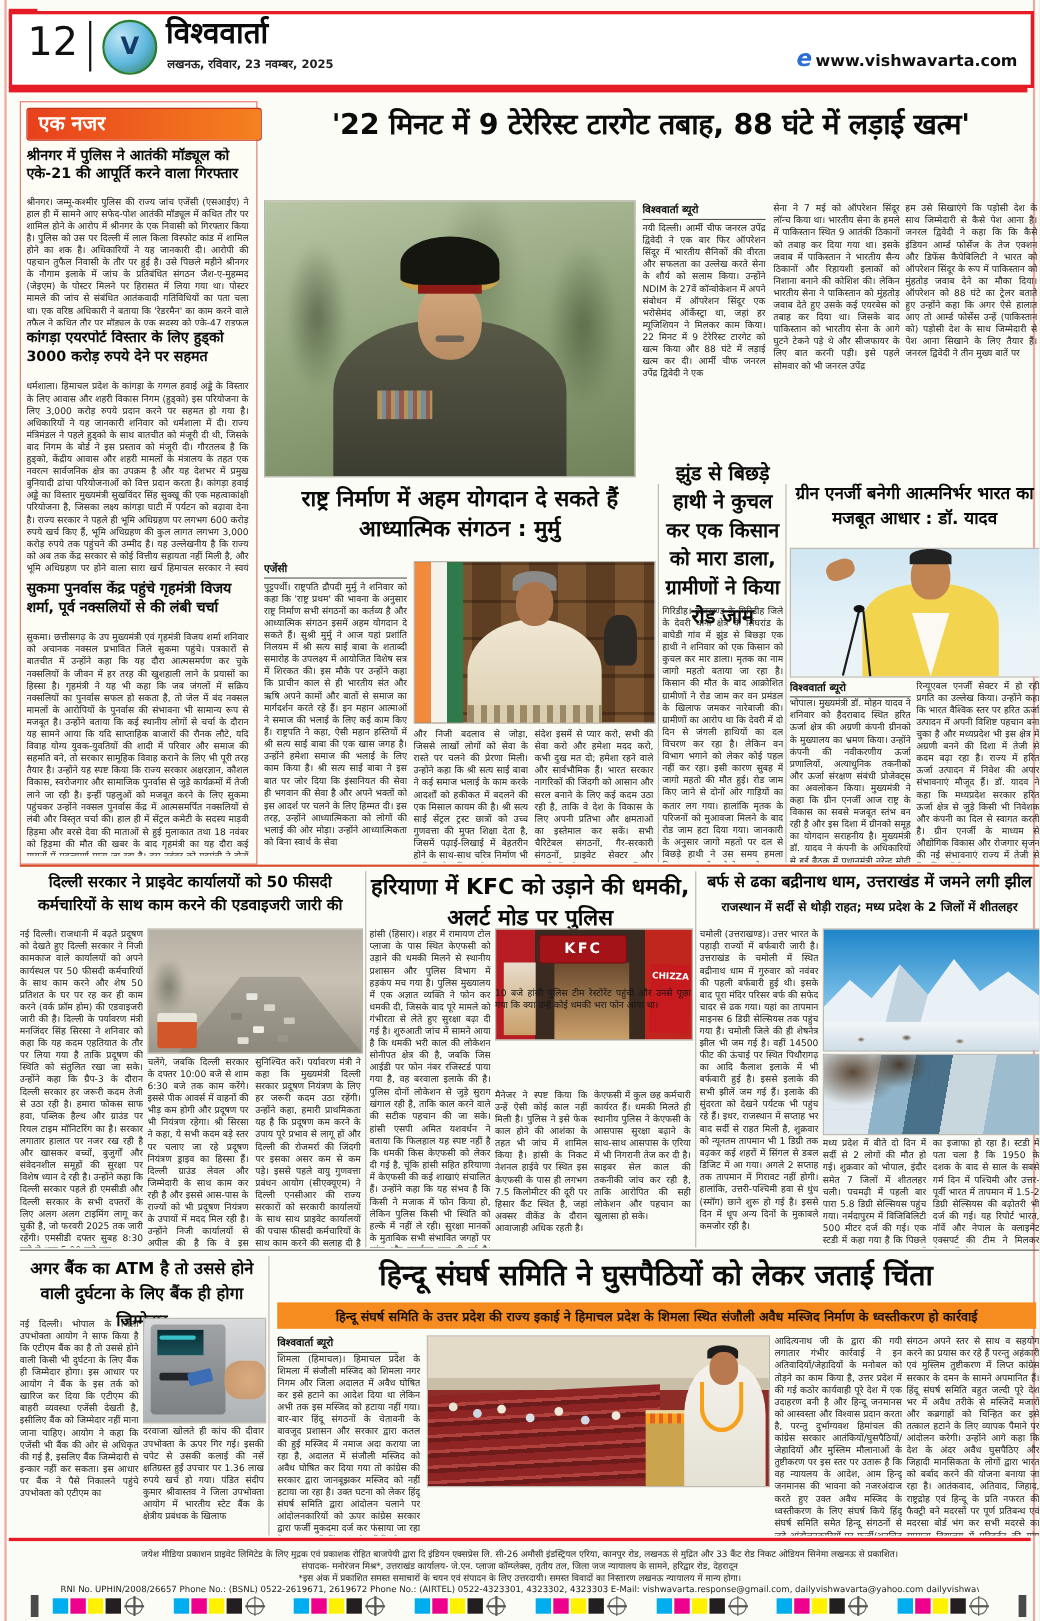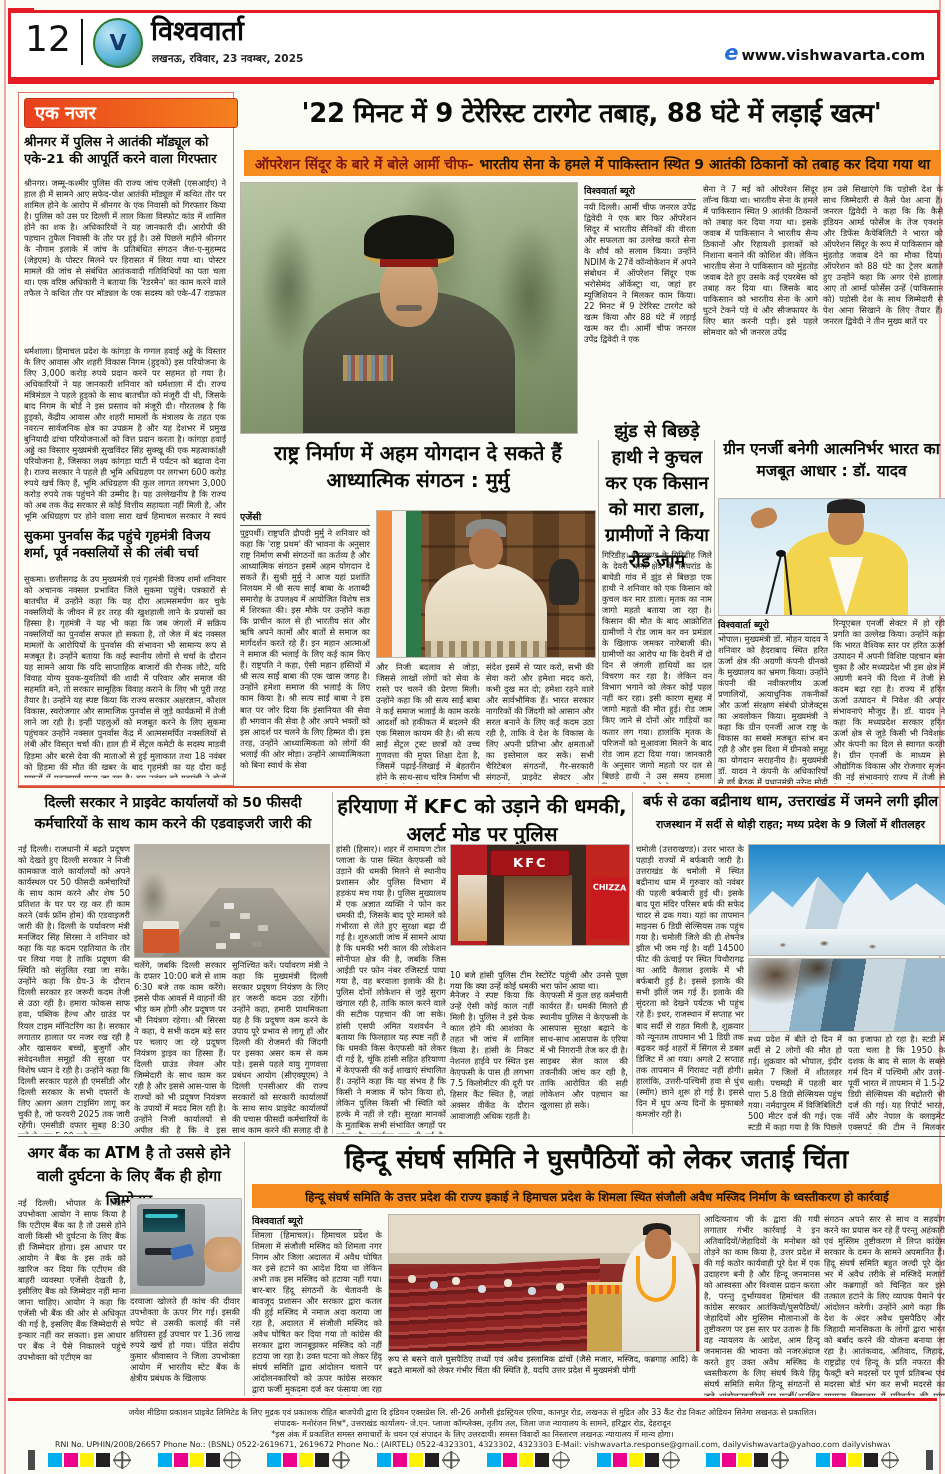--- a/index.html
+++ b/index.html
@@ -134,29 +134,26 @@
     <div class="abs masthead" style="left:140px;top:4px">विश्ववार्ता</div>
     <div class="abs dateline" style="left:141px;top:38px">लखनऊ,  रविवार, 23 नवम्बर, 2025</div>
     <div class="abs website" style="right:12px;top:28px"><span class="eicon">e</span><span>www.vishwavarta.com</span></div>
   </div>
   <div class="redbar" style="left:8px;top:79px;width:926px;height:5px"></div>
 
   <div class="eknframe" style="left:18px;top:92px;width:214px;height:692px"></div>
   <div class="ekntitle" style="left:24px;top:98px;width:202px;height:28px">एक नजर</div>
   <div class="abs eknhead" style="left:24px;top:134px;width:202px;height:40px">श्रीनगर में पुलिस ने आतंकी मॉड्यूल को एके-21 की आपूर्ति करने वाला गिरफ्तार</div>
   <div class="abs body-txt" style="left:24px;top:178px;width:202px;height:118px">श्रीनगर। जम्मू-कश्मीर पुलिस की राज्य जांच एजेंसी (एसआईए) ने हाल ही में सामने आए सफेद-पोश आतंकी मॉड्यूल में कथित तौर पर शामिल होने के आरोप में श्रीनगर के एक निवासी को गिरफ्तार किया है। पुलिस को उस पर दिल्ली में लाल किला विस्फोट कांड में शामिल होने का शक है। अधिकारियों ने यह जानकारी दी। आरोपी की पहचान तुफैल निवासी के तौर पर हुई है। उसे पिछले महीने श्रीनगर के नौगाम इलाके में जांच के प्रतिबंधित संगठन जैश-ए-मुहम्मद (जेइएम) के पोस्टर मिलने पर हिरासत में लिया गया था। पोस्टर मामले की जांच से संबंधित आतंकवादी गतिविधियों का पता चला था। एक वरिष्ठ अधिकारी ने बताया कि 'रेडरमैन' का काम करने वाले तुफैल ने कथित तौर पर मॉड्यूल के एक सदस्य को एके-47 राइफल दी थी। अधिकारी ने बताया कि आरोपी से पूछताछ की जा रही है तथा और जानकारी सामने आने की उम्मीद है।</div>
+  <div class="abs eknhead" style="left:24px;top:300px;width:202px;height:42px">कांगड़ा एयरपोर्ट विस्तार के लिए हुड्को 3000 करोड़ रुपये देने पर सहमत</div>
   <div class="abs body-txt" style="left:24px;top:346px;width:202px;height:176px">धर्मशाला। हिमाचल प्रदेश के कांगड़ा के गग्गल हवाई अड्डे के विस्तार के लिए आवास और शहरी विकास निगम (हुड्को) इस परियोजना के लिए 3,000 करोड़ रुपये प्रदान करने पर सहमत हो गया है। अधिकारियों ने यह जानकारी शनिवार को धर्मशाला में दी। राज्य मंत्रिमंडल ने पहले हुड्को के साथ बातचीत को मंजूरी दी थी, जिसके बाद निगम के बोर्ड ने इस प्रस्ताव को मंजूरी दी। गौरतलब है कि हुड्को, केंद्रीय आवास और शहरी मामलों के मंत्रालय के तहत एक नवरत्न सार्वजनिक क्षेत्र का उपक्रम है और यह देशभर में प्रमुख बुनियादी ढांचा परियोजनाओं को वित्त प्रदान करता है। कांगड़ा हवाई अड्डे का विस्तार मुख्यमंत्री सुखविंदर सिंह सुक्खू की एक महत्वाकांक्षी परियोजना है, जिसका लक्ष्य कांगड़ा घाटी में पर्यटन को बढ़ावा देना है। राज्य सरकार ने पहले ही भूमि अधिग्रहण पर लगभग 600 करोड़ रुपये खर्च किए हैं, भूमि अधिग्रहण की कुल लागत लगभग 3,000 करोड़ रुपये तक पहुंचने की उम्मीद है। यह उल्लेखनीय है कि राज्य को अब तक केंद्र सरकार से कोई वित्तीय सहायता नहीं मिली है, और भूमि अधिग्रहण पर होने वाला सारा खर्च हिमाचल सरकार ने स्वयं वहन किया है। विस्तृत परियोजना रिपोर्ट के मसौदे में हवाई अड्डे के विस्तार की कुल लागत 6,300 करोड़ रुपये अनुमानित की गई है। भारतीय विमानपत्तन प्राधिकरण (एएआई) द्वारा अंतिम मंजूरी अभी दी जानी बाकी है। एएआई ने पहले कुछ आपत्तियां उठाई थीं, जिन्हें अब डीपीआर तैयार करने वाली एजेंसी और जिला प्रशासन द्वारा संबोधित कर दिया गया है।</div>
   <div class="abs eknhead" style="left:24px;top:528px;width:202px;height:42px">सुकमा पुनर्वास केंद्र पहुंचे गृहमंत्री विजय शर्मा, पूर्व नक्सलियों से की लंबी चर्चा</div>
   <div class="abs body-txt" style="left:24px;top:574px;width:202px;height:204px">सुकमा। छत्तीसगढ़ के उप मुख्यमंत्री एवं गृहमंत्री विजय शर्मा शनिवार को अचानक नक्सल प्रभावित जिले सुकमा पहुंचे। पत्रकारों से बातचीत में उन्होंने कहा कि यह दौरा आत्मसमर्पण कर चुके नक्सलियों के जीवन में हर तरह की खुशहाली लाने के प्रयासों का हिस्सा है। गृहमंत्री ने यह भी कहा कि जब जंगलों में सक्रिय नक्सलियों का पुनर्वास सफल हो सकता है, तो जेल में बंद नक्सल मामलों के आरोपियों के पुनर्वास की संभावना भी सामान्य रूप से मजबूत है। उन्होंने बताया कि कई स्थानीय लोगों से चर्चा के दौरान यह सामने आया कि यदि साप्ताहिक बाजारों की रौनक लौटे, यदि विवाह योग्य युवक-युवतियों की शादी में परिवार और समाज की सहमति बने, तो सरकार सामूहिक विवाह कराने के लिए भी पूरी तरह तैयार है। उन्होंने यह स्पष्ट किया कि राज्य सरकार अक्षरज्ञान, कौशल विकास, स्वरोजगार और सामाजिक पुनर्वास से जुड़े कार्यक्रमों में तेजी लाने जा रही है। इन्हीं पहलुओं को मजबूत करने के लिए सुकमा पहुंचकर उन्होंने नक्सल पुनर्वास केंद्र में आत्मसमर्पित नक्सलियों से लंबी और विस्तृत चर्चा की। हाल ही में सेंट्रल कमेटी के सदस्य माड़वी हिड़मा और बरसे देवा की माताओं से हुई मुलाकात तथा 18 नवंबर को हिड़मा की मौत की खबर के बाद गृहमंत्री का यह दौरा कई मायनों में महत्वपूर्ण माना जा रहा है। दस नवंबर को गृहमंत्री ने दोनों परिवारों से मुलाकात की थी और उसके बाद सुरक्षा एजेंसियों की गतिविधियां और भी तेज हो गई थीं। केंद्रीय गृहमंत्री द्वारा तय की गई समयसीमा के भीतर प्रदेश से नक्सलवाद खत्म करने की दिशा में सरकार लगातार सक्रिय है। इसी क्रम में गृहमंत्री विजय शर्मा का यह दौरा अचानक भले ही हो, परन्तु</div>
 
   <div class="abs hl" style="left:238px;top:94px;width:707px;height:50px;font-size:26px;white-space:nowrap;letter-spacing:-0.3px">'22 मिनट में 9 टेरेरिस्ट टारगेट तबाह, 88 घंटे में लड़ाई खत्म'</div>
-  <div class="kicker" style="left:244px;top:150px;width:697px;height:26px;font-size:14px">
-    <span class="kb">ऑपरेशन सिंदूर के बारे में बोले आर्मी चीफ-</span>
-    <span class="kr">भारतीय सेना के हमले में पाकिस्तान स्थित 9 आतंकी ठिकानों को तबाह कर दिया गया था</span>
-  </div>
   <div class="photo army" style="left:240px;top:182px;width:336px;height:250px">
     <i class="bg"></i>
     <i class="fig"></i>
     <i class="medals"></i>
     <i class="face"></i>
     <i class="stash"></i>
     <i class="cap"></i>
     <i class="band"></i>
   </div>
   <div class="abs byline" style="left:584px;top:184px;width:112px">विश्ववार्ता ब्यूरो</div>
@@ -214,27 +211,27 @@
   <div class="vrule" style="left:332px;top:792px;height:342px"></div>
 
   <div class="abs hl" style="left:336px;top:792px;width:292px;height:46px;font-size:20px;line-height:1.4">हरियाणा में KFC को उड़ाने की धमकी, अलर्ट मोड पर पुलिस</div>
   <div class="abs body-txt" style="left:336px;top:844px;width:110px;height:290px">हांसी (हिसार)। शहर में रामायण टोल प्लाजा के पास स्थित केएफसी को उड़ाने की धमकी मिलने से स्थानीय प्रशासन और पुलिस विभाग में हड़कंप मच गया है। पुलिस मुख्यालय में एक अज्ञात व्यक्ति ने फोन कर धमकी दी, जिसके बाद पूरे मामले को गंभीरता से लेते हुए सुरक्षा बढ़ा दी गई है। शुरुआती जांच में सामने आया है कि धमकी भरी काल की लोकेशन सोनीपत क्षेत्र की है, जबकि जिस आईडी पर फोन नंबर रजिस्टर्ड पाया गया है, वह बरवाला इलाके की है। पुलिस दोनों लोकेशन से जुड़े सुराग खंगाल रही है, ताकि काल करने वाले की सटीक पहचान की जा सके। हांसी एसपी अमित यशवर्धन ने बताया कि फिलहाल यह स्पष्ट नहीं है कि धमकी किस केएफसी को लेकर दी गई है, चूंकि हांसी सहित हरियाणा में केएफसी की कई शाखाएं संचालित हैं। उन्होंने कहा कि यह संभव है कि किसी ने मजाक में फोन किया हो, लेकिन पुलिस किसी भी स्थिति को हल्के में नहीं ले रही। सुरक्षा मानकों के मुताबिक सभी संभावित जगहों पर जांच और सतर्कता बढ़ा दी गई है। केएफसी के मैनेजर अशोक ने बताया कि आज सुबह करीब</div>
   <div class="photo kfc-p" style="left:450px;top:844px;width:178px;height:100px">
     <i class="colL"></i>
     <i class="door"></i>
     <i class="sign">KFC</i>
     <i class="poster">CHIZZA</i>
   </div>
-  <div class="abs caption" style="left:450px;top:970px;width:178px;height:38px">10 बजे हांसी पुलिस टीम रेस्टोरेंट पहुंची और उनसे पूछा गया कि क्या उन्हें कोई धमकी भरा फोन आया था।</div>
+  <div class="abs caption" style="left:450px;top:897px;width:178px;height:38px">10 बजे हांसी पुलिस टीम रेस्टोरेंट पहुंची और उनसे पूछा गया कि क्या उन्हें कोई धमकी भरा फोन आया था।</div>
   <div class="abs body-txt" style="left:450px;top:990px;width:84px;height:144px">मैनेजर ने स्पष्ट किया कि उन्हें ऐसी कोई काल नहीं मिली है। पुलिस ने इसे फेक काल होने की आशंका के तहत भी जांच में शामिल किया है। हांसी के निकट नेशनल हाईवे पर स्थित इस केएफसी के पास ही लगभग 7.5 किलोमीटर की दूरी पर हिसार कैंट स्थित है, जहां अक्सर वीकेंड के दौरान आवाजाही अधिक रहती है।</div>
   <div class="abs body-txt" style="left:540px;top:990px;width:88px;height:144px">केएफसी में कुल छह कर्मचारी कार्यरत हैं। धमकी मिलते ही स्थानीय पुलिस ने केएफसी के आसपास सुरक्षा बढ़ाने के साथ-साथ आसपास के एरिया में भी निगरानी तेज कर दी है। साइबर सेल काल की तकनीकी जांच कर रही है, ताकि आरोपित की सही लोकेशन और पहचान का खुलासा हो सके।</div>
   <div class="vrule" style="left:632px;top:792px;height:342px"></div>
 
   <div class="abs hl" style="left:636px;top:790px;width:309px;height:24px;font-size:14.5px;white-space:nowrap">बर्फ से ढका बद्रीनाथ धाम, उत्तराखंड में जमने लगी झील</div>
-  <div class="abs hl" style="left:636px;top:816px;width:309px;height:20px;font-size:11px;white-space:nowrap">राजस्थान में सर्दी से थोड़ी राहत; मध्य प्रदेश के 9 जिलों में शीतलहर</div>
+  <div class="abs hl" style="left:636px;top:816px;width:309px;height:20px;font-size:11px;white-space:nowrap">राजस्थान में सर्दी से थोड़ी राहत; मध्य प्रदेश के 2 जिलों में शीतलहर</div>
   <div class="abs body-txt" style="left:636px;top:844px;width:108px;height:290px">चमोली (उत्तराखण्ड)। उत्तर भारत के पहाड़ी राज्यों में बर्फबारी जारी है। उत्तराखंड के चमोली में स्थित बद्रीनाथ धाम में गुरुवार को नवंबर की पहली बर्फबारी हुई थी। इसके बाद पूरा मंदिर परिसर बर्फ की सफेद चादर से ढक गया। यहां का तापमान माइनस 6 डिग्री सेल्सियस तक पहुंच गया है। चमोली जिले की ही शेषनेत्र झील भी जम गई है। वहीं 14500 फीट की ऊंचाई पर स्थित पिथौरागढ़ का आदि कैलाश इलाके में भी बर्फबारी हुई है। इससे इलाके की सभी झीलें जम गई हैं। इलाके की सुंदरता को देखने पर्यटक भी पहुंच रहे हैं। इधर, राजस्थान में सप्ताह भर बाद सर्दी से राहत मिली है, शुक्रवार को न्यूनतम तापमान भी 1 डिग्री तक बढ़कर कई शहरों में सिंगल से डबल डिजिट में आ गया। अगले 2 सप्ताह तक तापमान में गिरावट नहीं होगी। हालांकि, उत्तरी-पश्चिमी हवा से धुंध (स्मॉग) छाने शुरू हो गई है। इससे दिन में धूप अन्य दिनों के मुकाबले कमजोर रही है।</div>
   <div class="photo mtn" style="left:748px;top:844px;width:197px;height:110px">
     <i class="back"></i>
     <i class="shade"></i>
     <i class="field"></i>
     <i class="rocks"></i>
   </div>
   <div class="photo lake" style="left:748px;top:958px;width:197px;height:72px">
     <i class="rocks"></i>
   </div>
@@ -265,21 +262,20 @@
   <div class="photo conf" style="left:388px;top:1214px;width:310px;height:136px">
     <i class="seats"></i>
     <i class="crowd"></i>
     <i class="podium"></i>
     <i class="garland"></i>
     <i class="man"></i>
     <i class="mhair"></i>
     <i class="mface"></i>
     <i class="mgar"></i>
   </div>
-  <div class="abs caption" style="left:388px;top:1354px;width:310px;height:40px">रूप से बसने वाले घुसपैठिए तथ्यों एवं अवैध इस्लामिक ढांचों (जैसे मजार, मस्जिद, कब्रगाह आदि) के बढ़ते मामलों को लेकर गंभीर चिंता की स्थिति है, यदपि उत्तर प्रदेश में मुख्यमंत्री योगी</div>
   <div class="abs body-txt" style="left:704px;top:1214px;width:116px;height:182px">आदित्यनाथ जी के द्वारा की गयी लगातार गंभीर कार्रवाई ने इन अतिवादियों/जेहादियों के मनोबल को तोड़ने का काम किया है, उत्तर प्रदेश में की गई कठोर कार्यवाही पूरे देश में एक उदाहरण बनी है और हिन्दू जनमानस को आस्वस्ता और विश्वास प्रदान करता है, परन्तु दुर्भाग्यवश हिमांचल की कांग्रेस सरकार आतंकियों/घुसपैठियों/जेहादियों और मुस्लिम मौलानाओं के तुष्टीकरण पर इस स्तर पर उतारू है कि वह न्यायलय के आदेश, आम हिन्दू जनमानस की भावना को नजरअंदाज करते हुए उक्त अवैध मस्जिद के ध्वस्तीकरण के लिए संघर्ष किये हिंदू संघर्ष समिति समेत हिन्दू संगठनों से जुड़े आंदोलनकारियों पर फर्जी/अनुचित मुकदमों दर्ज कर उन्हीं का उत्पीड़न कर रही है जिससे हिमांचल प्रदेश के साथ साथ उत्तर प्रदेश के भी हिन्दू जनमानस आहात और आंदोलित हैं हिन्दू</div>
   <div class="abs body-txt" style="left:824px;top:1214px;width:121px;height:182px">संगठन अपने स्तर से साथ व सहयोग करने का प्रयास कर रहे हैं परन्तु अहंकारी एवं मुस्लिम तुष्टीकरण में लिप्त कांग्रेस सरकार के दमन के सामने अपमानित हैं। हिंदू संघर्ष समिति बहुत जल्दी पूरे देश भर में अवैध तरीके से मस्जिदें मजारों और कब्रगाहों को चिन्हित कर इसे तत्काल हटाने के लिए व्यापक पैमाने पर आंदोलन करेगी। उन्होंने आगे कहा कि देश के अंदर अवैध घुसपैठिए और जिहादी मानसिकता के लोगों द्वारा भारत को बर्बाद करने की योजना बनाया जा रहा है। आतंकवाद, अतिवाद, जिहाद, राष्ट्रद्रोह एवं हिन्दू के प्रति नफरत की फैक्ट्री बने मदरसों पर पूर्ण प्रतिबन्ध एवं मदरसा बोर्ड भंग कर सभी मदरसे का सामान्य विद्यालय में परिवर्तन की मांग भारत के राष्ट्रपति को ज्ञापन सौंप कर मदरसा बंद करने की मांग करेंगी।</div>
 
   <div class="redbar" style="left:8px;top:1398px;width:929px;height:3px"></div>
   <div class="footline" style="top:1406px">जयेश मीडिया प्रकाशन प्राइवेट लिमिटेड के लिए मुद्रक एवं प्रकाशक रोहित बाजपेयी द्वारा दि इंडियन एक्सप्रेस लि. सी-26 अमौसी इंडस्ट्रियल एरिया, कानपुर रोड, लखनऊ से मुद्रित और 33 कैंट रोड निकट ओडियन सिनेमा लखनऊ से प्रकाशित।</div>
   <div class="footline" style="top:1417px">संपादक- मनोरंजन मिश्र*, उत्तराखंड कार्यालय- जे.एन. प्लाजा कॉम्प्लेक्स, तृतीय तल, जिला जज न्यायालय के सामने, हरिद्वार रोड, देहरादून</div>
   <div class="footline" style="top:1428px">*इस अंक में प्रकाशित समस्त समाचारों के चयन एवं संपादन के लिए उत्तरदायी। समस्त विवादों का निस्तारण लखनऊ न्यायालय में मान्य होगा।</div>
   <div class="footline" style="top:1440px;font-size:7.8px">RNI No. UPHIN/2008/26657 Phone No.: (BSNL) 0522-2619671, 2619672 Phone No.: (AIRTEL) 0522-4323301, 4323302, 4323303  E-Mail: vishwavarta.response@gmail.com, dailyvishwavarta@yahoo.com dailyvishwavarta@rediffmail.com</div>
 
   <div class="abs" style="left:28px;top:1450px;width:7px;height:20px;background:#4a4a4a"></div>

